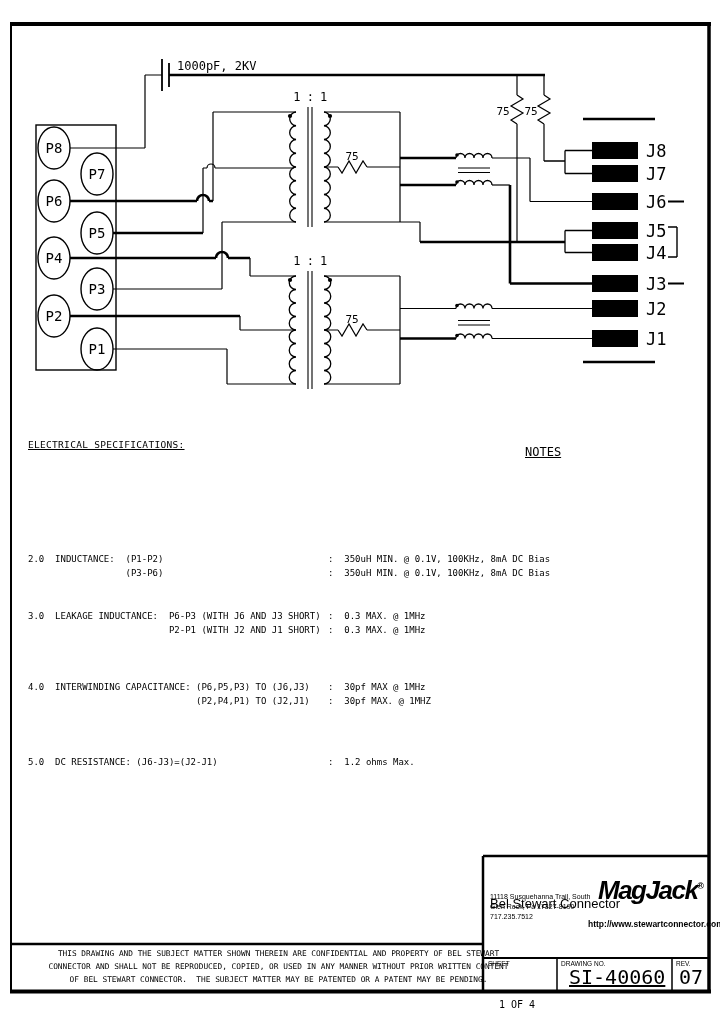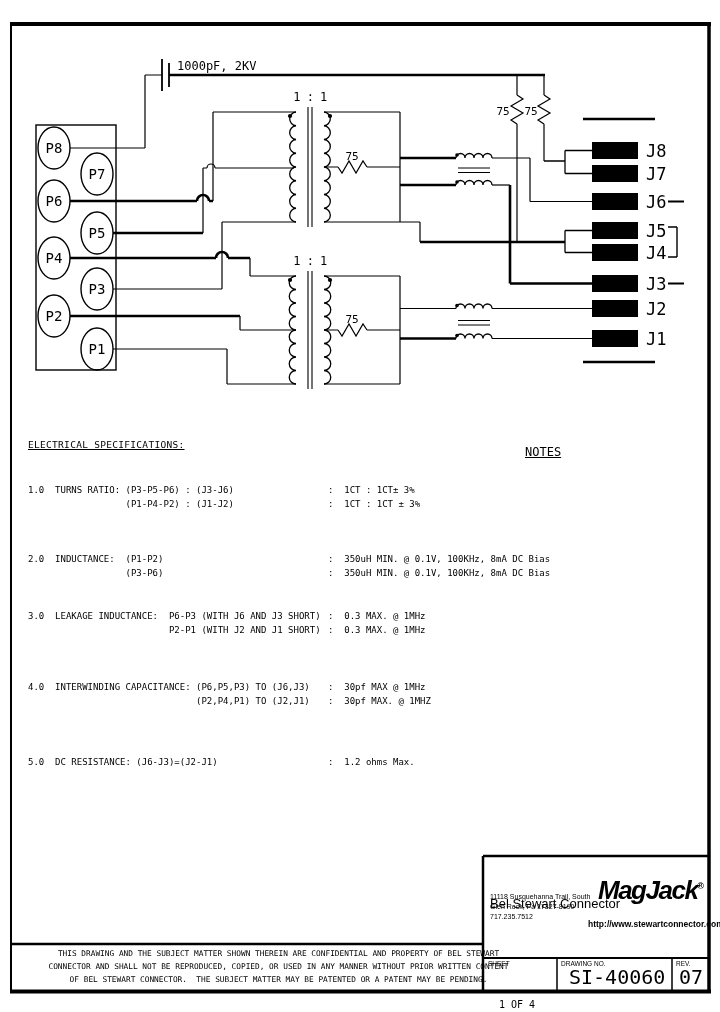--- a/index.html
+++ b/index.html
@@ -23,21 +23,21 @@
   .logo{left:598px;top:872px;font:26px/28px "Liberation Sans",sans-serif;
         font-weight:bold;font-style:italic;letter-spacing:-1.5px;}
   .logo sup{font-size:9px;font-style:normal;}
   .url{left:588px;top:919px;font:8.5px/10px "Liberation Sans",sans-serif;font-weight:bold;}
   .conf{left:12px;top:947px;width:533px;text-align:center;
         font:7.8px/13px "DejaVu Sans Mono",monospace;}
   .boxlab{font:6.5px/8px "Liberation Sans",sans-serif;}
   .sheet-lab{left:488px;top:960px;}
   .sheet-val{left:499px;top:999px;font:10px/12px "DejaVu Sans Mono",monospace;}
   .dwg-lab{left:561px;top:960px;}
-  .dwg-val{left:569px;top:966px;font:20px/22px "DejaVu Sans Mono",monospace;}
+  .dwg-val{left:569px;top:966px;font:20px/22px "DejaVu Sans Mono",monospace;text-decoration:underline;}
   .rev-lab{left:676px;top:960px;}
   .rev-val{left:679px;top:966px;font:20px/22px "DejaVu Sans Mono",monospace;}
 </style>
 </head>
 <body>
 
 <div class="page">
 
   <svg width="720" height="1012" viewBox="0 0 720 1012">
 
@@ -194,26 +194,20 @@
       <text x="646" y="237">J5</text>
       <text x="646" y="259">J4</text>
       <text x="646" y="290">J3</text>
       <text x="646" y="315">J2</text>
       <text x="646" y="345">J1</text>
     </g>
   </svg>
 
   <div class="abs spec-head">ELECTRICAL SPECIFICATIONS:</div>
 
-  <div class="spec-item" style="top:484px">
-    <pre class="sl">1.0  TURNS RATIO: (P3-P5-P6) : (J3-J6)
-                  (P1-P4-P2) : (J1-J2)</pre>
-    <pre class="sr">:  1CT : 1CT± 3%
-:  1CT : 1CT ± 3%</pre>
-  </div>
   <div class="spec-item" style="top:553px">
     <pre class="sl">2.0  INDUCTANCE:  (P1-P2)
                   (P3-P6)</pre>
     <pre class="sr">:  350uH MIN. @ 0.1V, 100KHz, 8mA DC Bias
 :  350uH MIN. @ 0.1V, 100KHz, 8mA DC Bias</pre>
   </div>
   <div class="spec-item" style="top:610px">
     <pre class="sl">3.0  LEAKAGE INDUCTANCE:  P6-P3 (WITH J6 AND J3 SHORT)
                           P2-P1 (WITH J2 AND J1 SHORT)</pre>
     <pre class="sr">:  0.3 MAX. @ 1MHz

